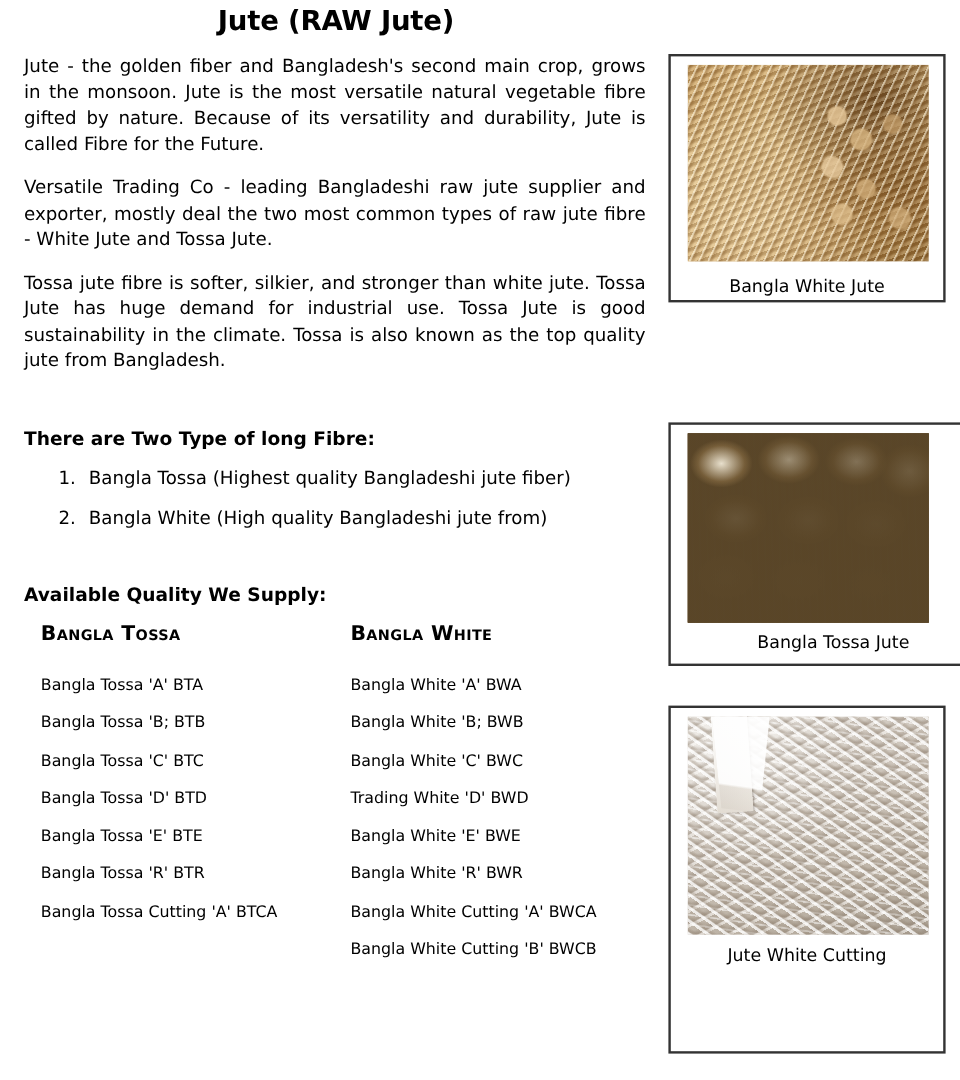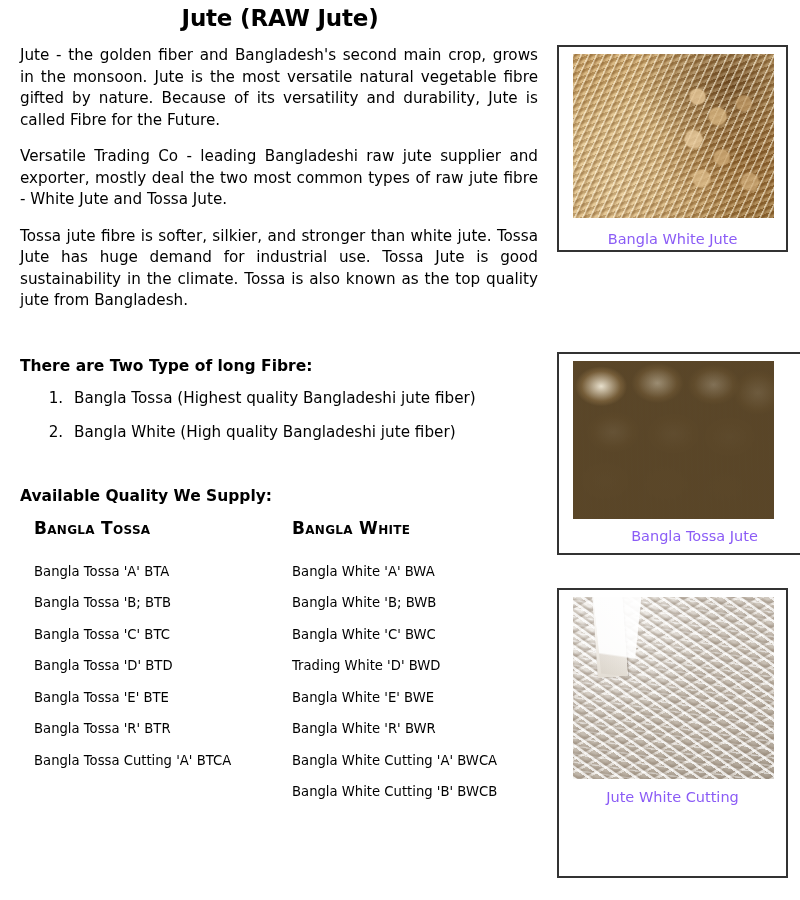--- a/index.html
+++ b/index.html
@@ -109,21 +109,21 @@
     position: absolute;
     overflow: hidden;
   }
   .fig-caption {
     position: absolute;
     left: 0;
     right: 0;
     text-align: center;
     font-size: 14.5px;
     line-height: 18px;
-    color: #8b5cf6;
+    color: #000000;
   }
 
   
   #fig-white-jute { left: 557px; top: 45px; width: 231px; height: 207px; }
   #fig-white-jute .fig-photo { left: 14px; top: 7px; width: 201px; height: 164px; }
   #fig-white-jute .fig-caption { top: 183px; }
 
   
   #fig-tossa-jute { left: 557px; top: 352px; width: 275px; height: 203px; }
   #fig-tossa-jute .fig-photo { left: 14px; top: 7px; width: 201px; height: 158px; }
@@ -259,21 +259,21 @@
   <h1 class="page-title">Jute (RAW Jute)</h1>
 
   <p class="para">Jute - the golden fiber and Bangladesh's second main crop, grows in the monsoon. Jute is the most versatile natural vegetable fibre gifted by nature. Because of its versatility and durability, Jute is called Fibre for the Future.</p>
   <p class="para">Versatile Trading Co - leading Bangladeshi raw jute supplier and exporter, mostly deal the two most common types of raw jute fibre - White Jute and Tossa Jute.</p>
   <p class="para">Tossa jute fibre is softer, silkier, and stronger than white jute. Tossa Jute has huge demand for industrial use. Tossa Jute is good sustainability in the climate. Tossa is also known as the top quality jute from Bangladesh.</p>
 
   <h2 class="section-head head-long-fibre">There are Two Type of long Fibre:</h2>
 
   <ol class="fibre-list">
     <li>Bangla Tossa (Highest quality Bangladeshi jute fiber)</li>
-    <li>Bangla White (High quality Bangladeshi jute fiber)</li>
+    <li>Bangla White (High quality Bangladeshi jute from)</li>
   </ol>
 
   <h2 class="section-head head-available">Available Quality We Supply:</h2>
 
   <div class="quality-wrap">
 
     <div class="qcol qcol-tossa">
       <div class="qcol-head">Bangla Tossa</div>
       <div class="qitem">Bangla Tossa 'A' BTA</div>
       <div class="qitem">Bangla Tossa 'B; BTB</div>

